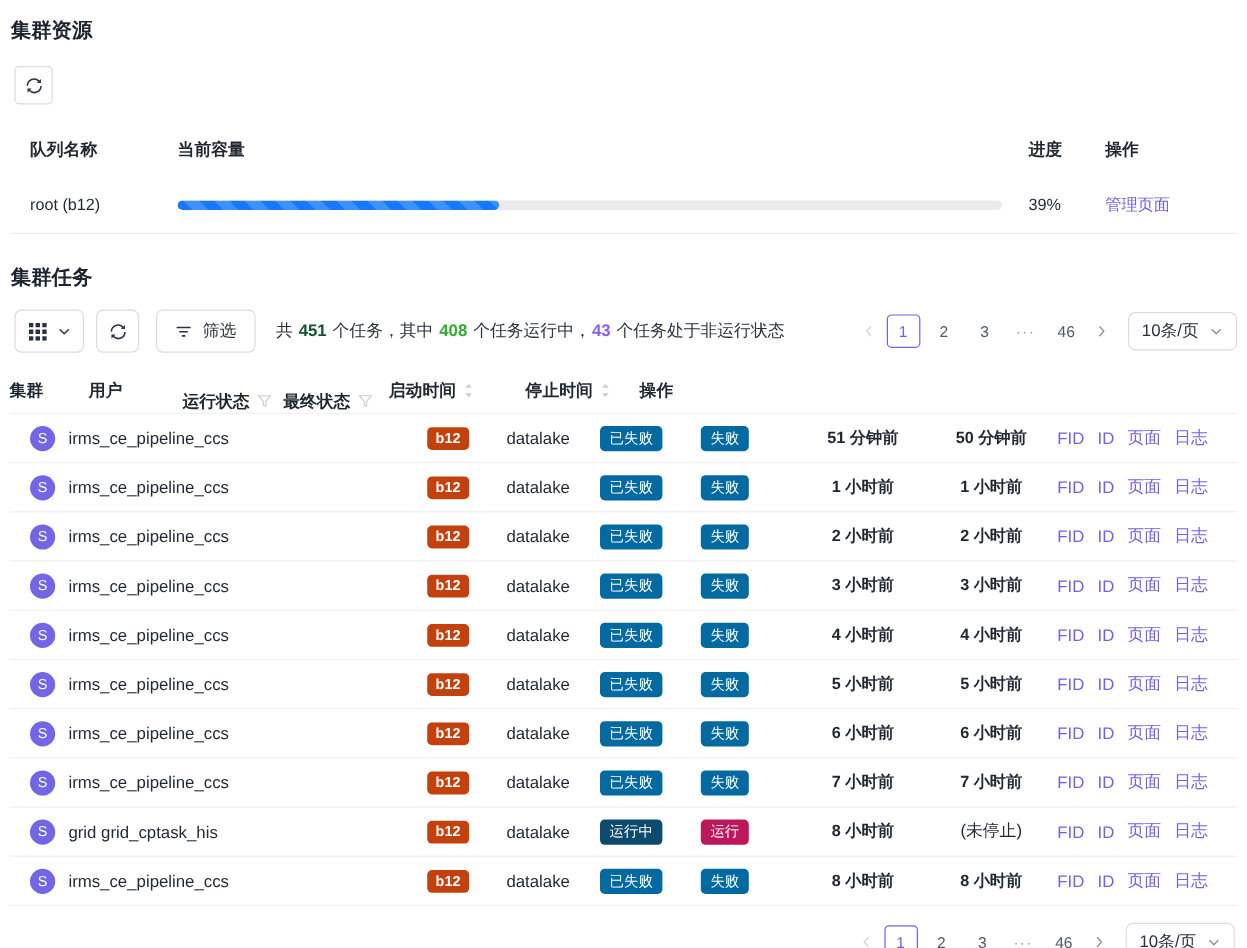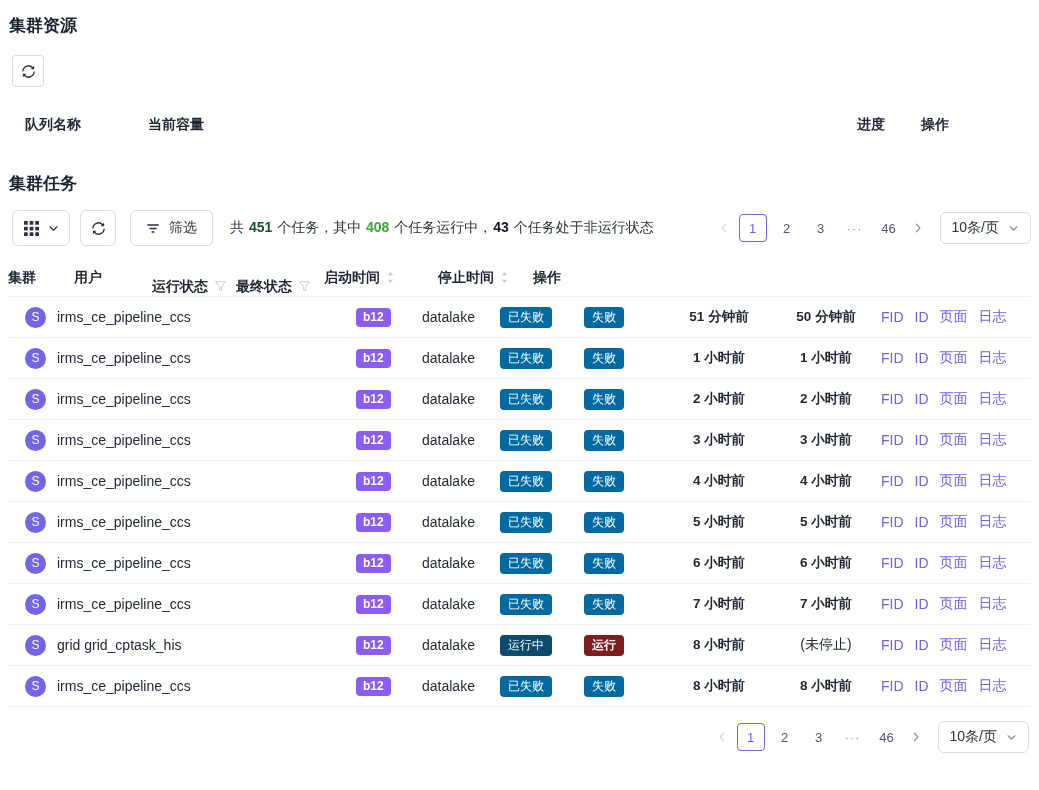--- a/index.html
+++ b/index.html
@@ -46,21 +46,21 @@
     color: #2a3140; font-size: 14px; cursor: pointer;
     font-family: inherit;
   }
   .grid-btn { width: 58px; gap: 9px; }
   .icon-btn { width: 36px; margin-left: 10px; }
   .filter-btn { padding: 0 15px; gap: 9px; margin-left: 14px; }
   .summary { margin-left: 17px; font-size: 14px; color: #2a3140; white-space: nowrap; }
   .summary .num { font-weight: 700; padding: 0 1px; }
   .num.blue { color: #14532d; }
   .num.green { color: #35a835; }
-  .num.red { color: #0f172a; }
+  .num.red { color: #8b5cf6; }
   .spacer { flex: 1; }
 
   .pager { display: flex; align-items: center; }
   .pager-arrow {
     width: 24px; height: 28px; display: flex; align-items: center; justify-content: center;
     cursor: pointer;
   }
   .pager-arrow.prev { color: #d4d7dd; cursor: default; }
   .pager-arrow.next { color: #9096a0; }
   .page-item {
@@ -100,22 +100,22 @@
     color: #fff; font-size: 12px; display: flex; align-items: center; justify-content: center;
     margin-right: 11px; flex: none;
   }
   .task-name { font-size: 14px; color: #222a38; }
   .badge {
     display: inline-block; padding: 2px 8px; border-radius: 4px;
     color: #fff; font-size: 12px; line-height: 17px; white-space: nowrap;
   }
   .badge.red { background: #0369a1; }
   .badge.green { background: #0c4a6e; }
-  .badge.cyan { background: #7f1d1d; font-weight: bold; }
-  .badge.cluster { background: #8b5cf6; font-weight: 700; padding: 1px 7px; }
+  .badge.cyan { background: #be185d; }
+  .badge.cluster { background: #c2410c; font-weight: 700; padding: 1px 7px; }
   .time { font-weight: 700; font-size: 13.5px; color: #1f2733; }
   .time.plain { font-weight: 400; font-size: 14px; }
   .links a { color: #6f62e5; margin-right: 11px; font-size: 14px; text-decoration: none; cursor: pointer; }
 
   .bottom-bar { display: flex; justify-content: flex-end; margin-top: 14px; padding-right: 2px; }
   .hicon { flex: none; }
 </style>
 </head>
 <body>
 
@@ -128,20 +128,30 @@
       <path d="M168 504a336 336 0 0 1 575-229l-84 84h237V122l-89 89a420 420 0 0 0-723 293h84zm688 16a336 336 0 0 1-575 229l84-84H128v237l89-89a420 420 0 0 0 723-293h-84z" fill="currentColor"></path>
     </svg>
   </button>
 
   <div class="res-table">
     <div class="res-row res-head">
       <div>队列名称</div>
       <div>当前容量</div>
       <div>进度</div>
       <div>操作</div>
+    </div>
+    <div class="res-row res-data">
+      <div>root (b12)</div>
+      <div class="bar-cell">
+        <div class="bar-track">
+          <div class="bar-fill" style="width: 39%;"></div>
+        </div>
+      </div>
+      <div>39%</div>
+      <div><a class="link">管理页面</a></div>
     </div>
   </div>
 
   <div class="section-title tasks-title">集群任务</div>
 
   <div class="toolbar">
     <button class="btn grid-btn">
       <svg viewBox="0 0 16 16" width="15" height="15" fill="currentColor">
         <rect x="0" y="0" width="4" height="4" rx="0.6"></rect>
           <rect x="6" y="0" width="4" height="4" rx="0.6"></rect>

